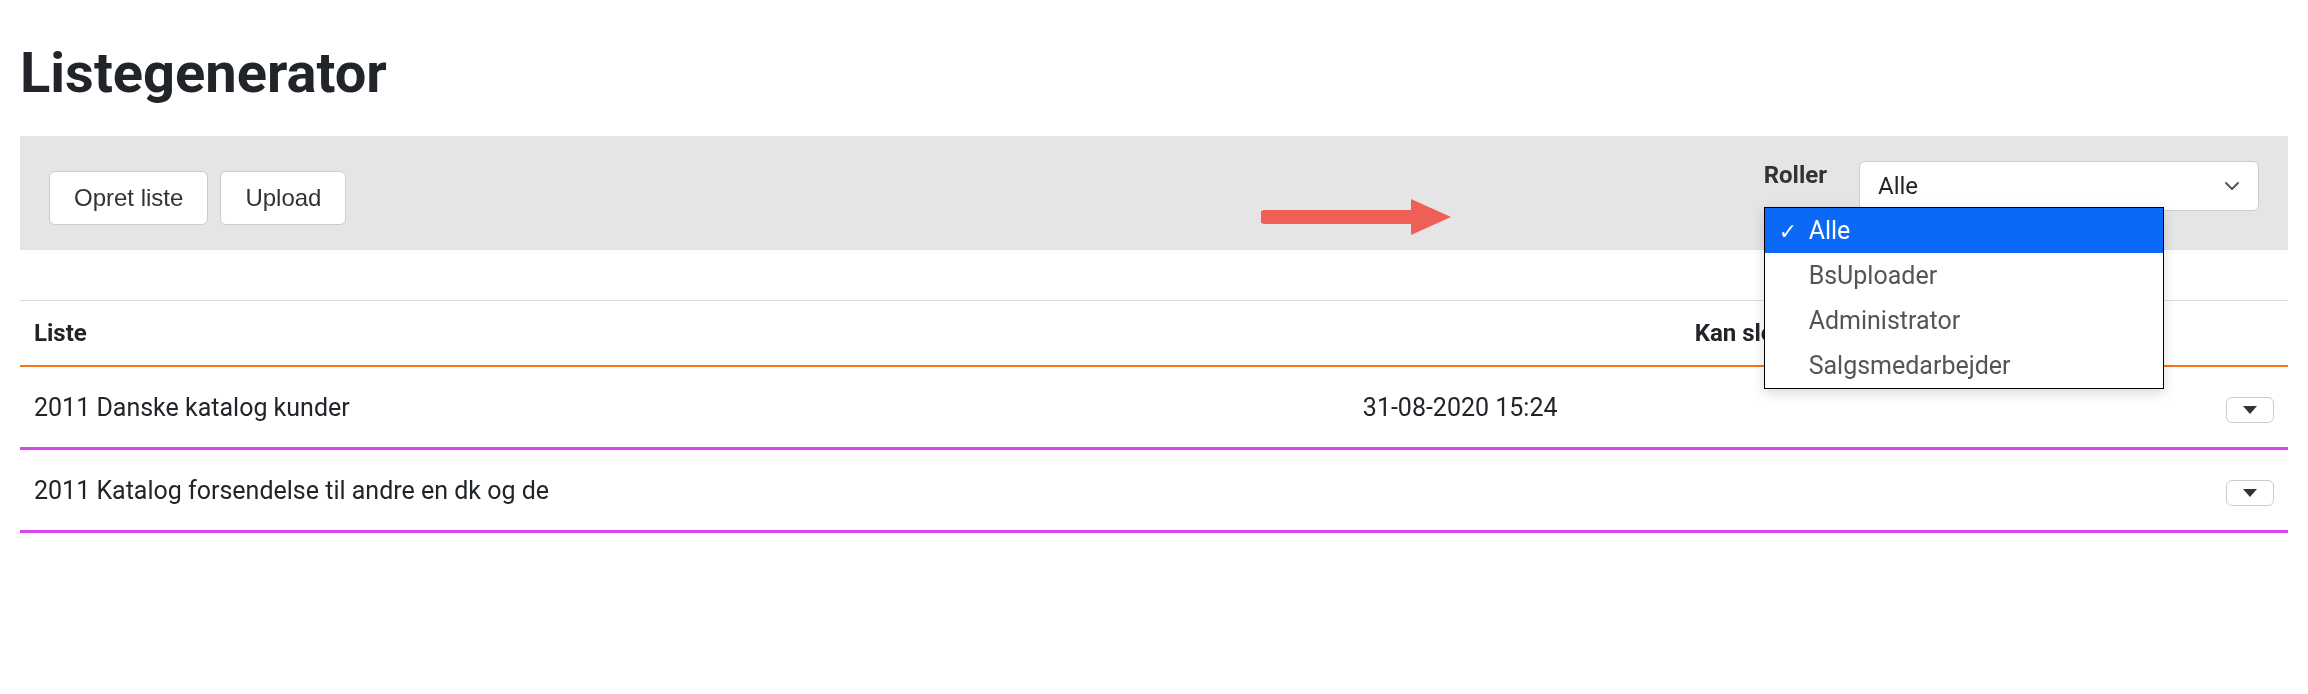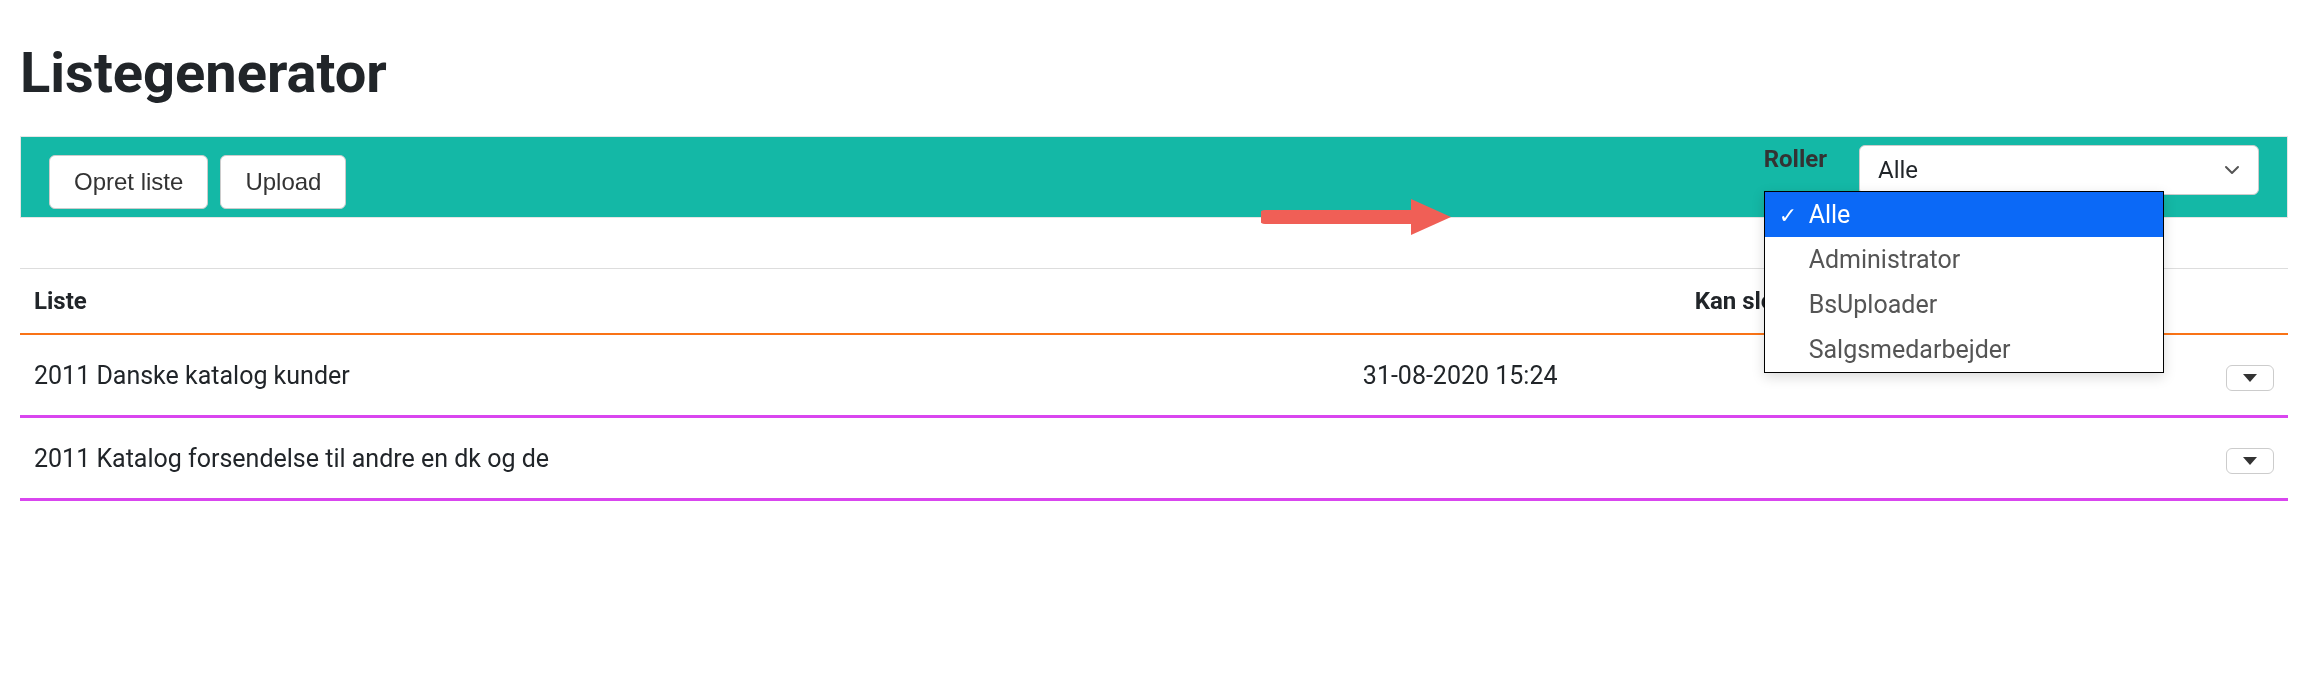--- a/index.html
+++ b/index.html
@@ -9,23 +9,23 @@
     color: #212529;
     width: 2308px;
     padding: 20px;
   }
   .page-title {
     font-size: 56px;
     font-weight: 700;
     margin: 20px 0 30px 0;
   }
   .toolbar {
-    background: #14b8a6;
+    background: #e5e5e5;
     border: 1px solid #e5e5e5;
-    padding: 8px 28px;
+    padding: 24px 28px;
     display: flex;
     align-items: flex-start;
     justify-content: space-between;
     position: relative;
   }
   .toolbar-left {
     display: flex;
     gap: 12px;
     align-items: center;
     margin-top: 10px;
@@ -169,24 +169,24 @@
   <div class="toolbar-right">
 
     <div class="filter-group">
       <label class="filter-label">Roller</label>
       <div class="dropdown">
         <div class="dropdown-item selected">
           <span class="check">✓</span>
           <span>Alle</span>
         </div>
         <div class="dropdown-item">
+          <span>BsUploader</span>
+        </div>
+        <div class="dropdown-item">
           <span>Administrator</span>
-        </div>
-        <div class="dropdown-item">
-          <span>BsUploader</span>
         </div>
         <div class="dropdown-item">
           <span>Salgsmedarbejder</span>
         </div>
       </div>
     </div>
 
     <div class="filter-group">
       <div class="select-box">
         <span>Alle</span>

